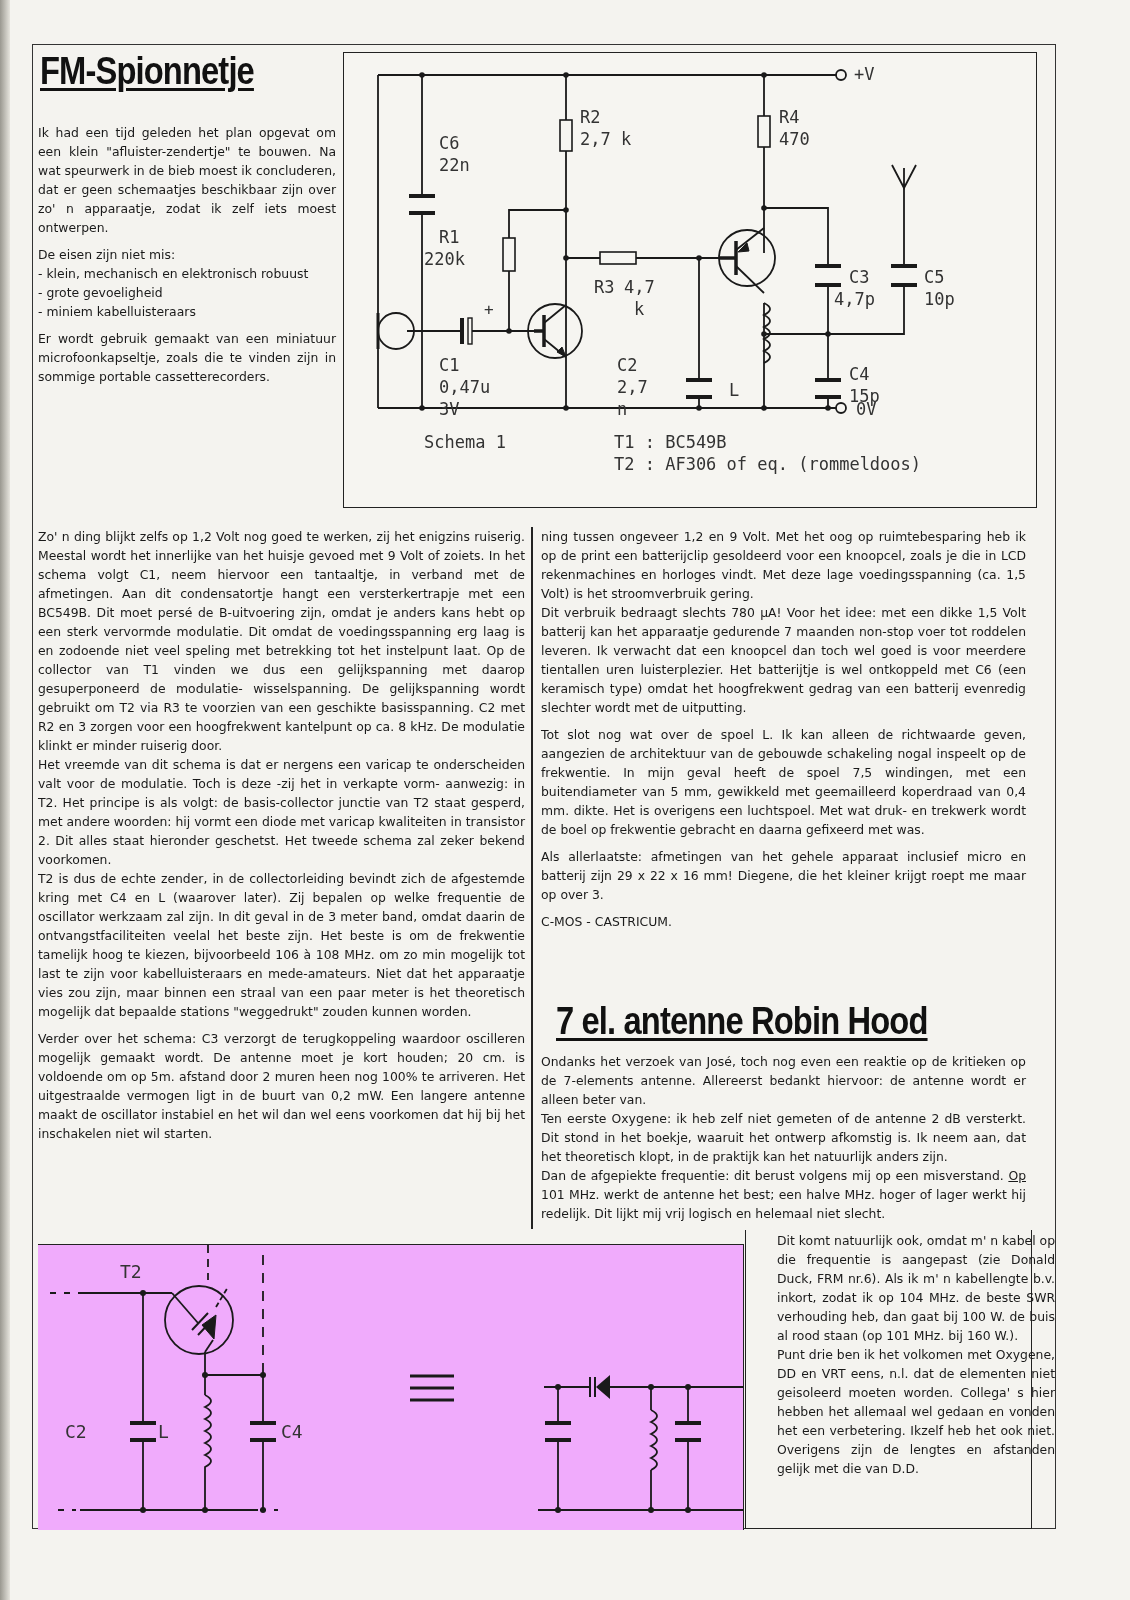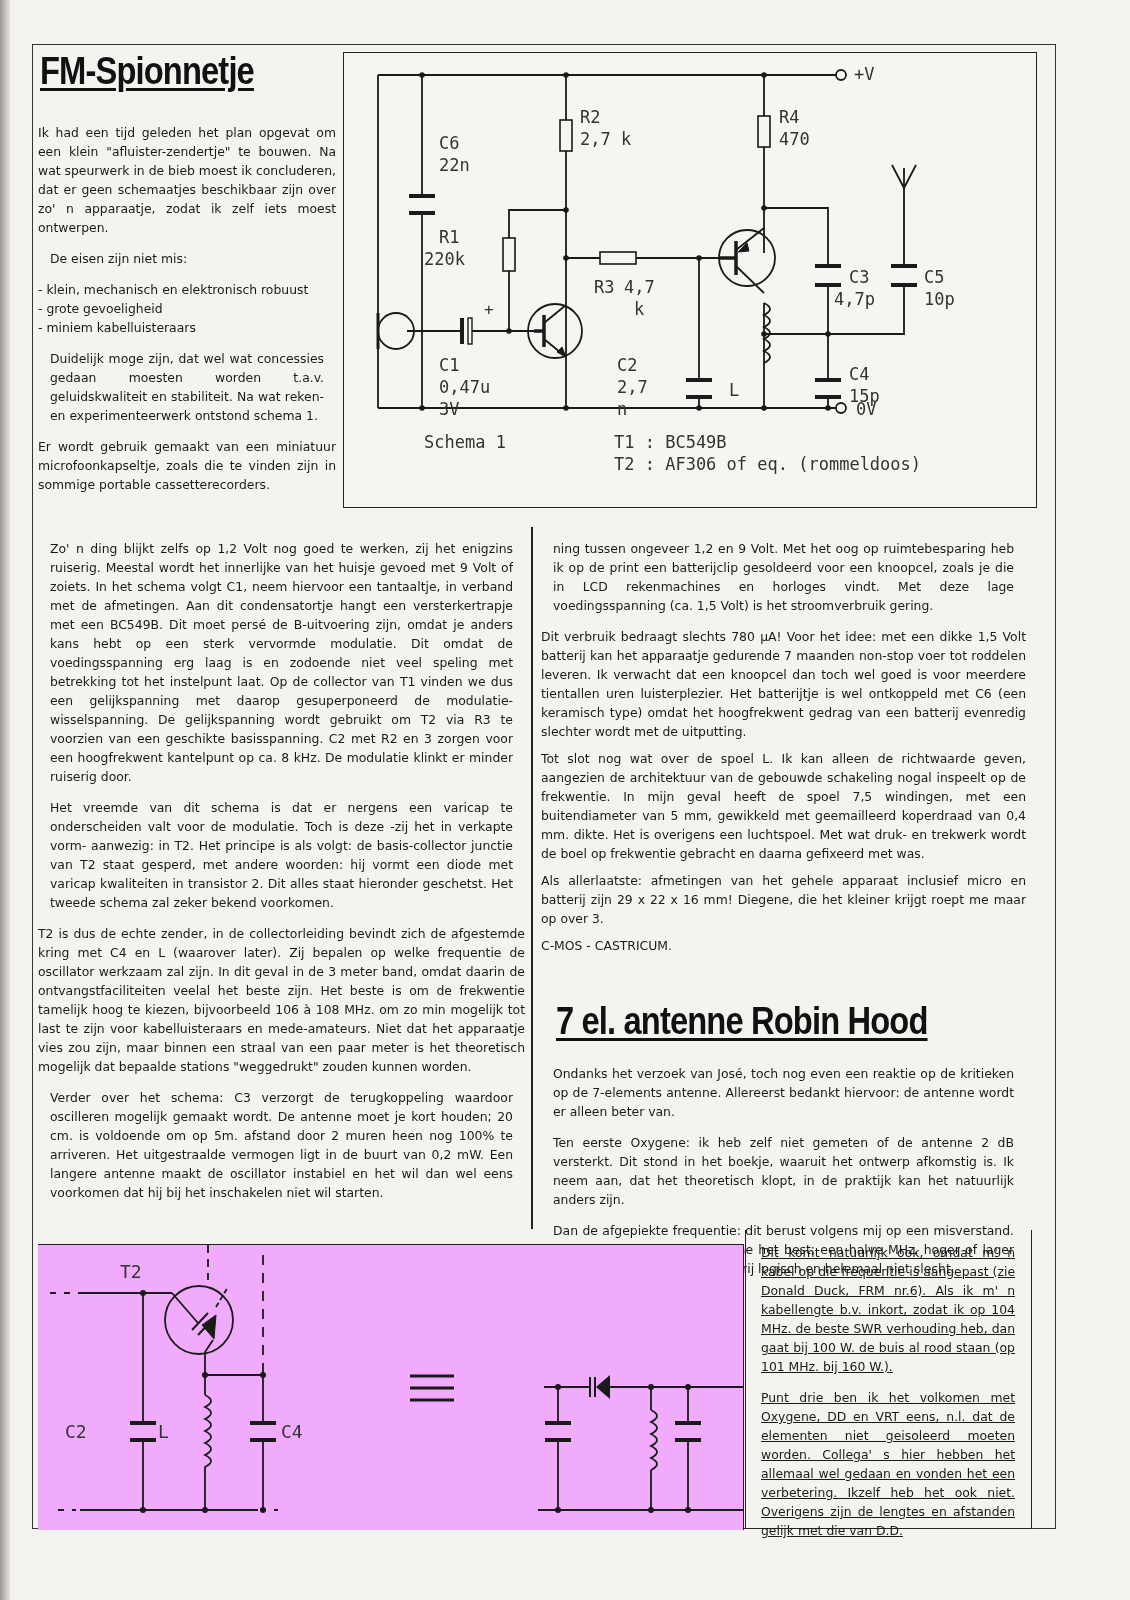--- a/index.html
+++ b/index.html
@@ -16,29 +16,29 @@
   .col-divider { position: absolute; background: #222; width: 2px; }
 
   .title { position: absolute; font-family: "Liberation Sans", sans-serif; font-weight: bold;
     letter-spacing: -1px; text-decoration: underline; text-decoration-thickness: 3px;
     text-underline-offset: 4px; transform-origin: left top; color: #111; }
   .title-1 { left: 40px; top: 50px; font-size: 38px; transform: scaleX(0.86); }
   .title-2 { left: 556px; top: 1000px; font-size: 38px; transform: scaleX(0.86); }
 
   .txt { position: absolute; font-size: 12.4px; line-height: 19px; text-align: justify; }
   .txt p { margin: 0 0 8px 0; }
-  .txt p.tight { margin: 12px; }
+  .txt p.tight { margin: 0; }
   .txt ul { list-style: none; padding: 0; margin: 0 0 8px 0; }
   .txt li { padding-left: 12px; text-indent: -12px; }
 
   #intro { left: 38px; top: 123px; width: 298px; }
   #colL { left: 38px; top: 527px; width: 487px; }
   #colR { left: 541px; top: 527px; width: 485px; }
   #article2 { left: 541px; top: 1052px; width: 485px; }
-  #article2-cont { left: 749px; top: 1231px; width: 278px; text-decoration: underline; }
+  #article2-cont { left: 777px; top: 1231px; width: 278px; }
 
   .schema-box { position: absolute; left: 343px; top: 52px; width: 694px; height: 456px;
     border: 1.5px solid #222; box-sizing: border-box; background: #f6f5f1; }
   .schema-box svg, .schema2-box svg { position: absolute; left: 0; top: 0; }
   .sch-text { font-family: "DejaVu Sans Mono", monospace; fill: #333; }
 
   .schema2-box { position: absolute; left: 38px; top: 1244px; width: 706px; height: 286px;
     border-top: 1.5px solid #222; border-right: 1.5px solid #222; box-sizing: border-box; background: #f0abfc; }
   .art2-frame { position: absolute; left: 745px; top: 1230px; width: 287px; height: 299px;
     border-left: 1.5px solid #222; border-right: 1.5px solid #222; border-bottom: 1.5px solid #222; box-sizing: border-box; }
@@ -56,21 +56,20 @@
 <div class="title title-1">FM-Spionnetje</div>
 
 <div class="txt" id="intro">
   <p>Ik had een tijd geleden het plan opgevat om een klein "afluister-zendertje" te bouwen. Na wat speurwerk in de bieb moest ik concluderen, dat er geen schemaatjes beschikbaar zijn over zo' n apparaatje, zodat ik zelf iets moest ontwerpen.</p>
   <p class="tight">De eisen zijn niet mis:</p>
   <ul>
     <li>- klein, mechanisch en elektronisch robuust</li>
     <li>- grote gevoeligheid</li>
     <li>- miniem kabelluisteraars</li>
   </ul>
-  <p class="tight">Duidelijk moge zijn, dat wel wat concessies gedaan moesten worden t.a.v. geluidskwaliteit en stabiliteit. Na wat reken- en experimenteerwerk ontstond schema 1.</p>
   <p>Er wordt gebruik gemaakt van een miniatuur microfoonkapseltje, zoals die te vinden zijn in sommige portable cassetterecorders.</p>
 </div>
 
 <div class="schema-box">
   <svg width="694" height="456" viewBox="0 0 694 456">
     <g stroke="#1a1a1a" stroke-width="1.8" fill="none">
 
       <path d="M 34 22 L 493 22"></path>
       <path d="M 34 355 L 493 355"></path>
       <path d="M 34 22 L 34 355"></path>

